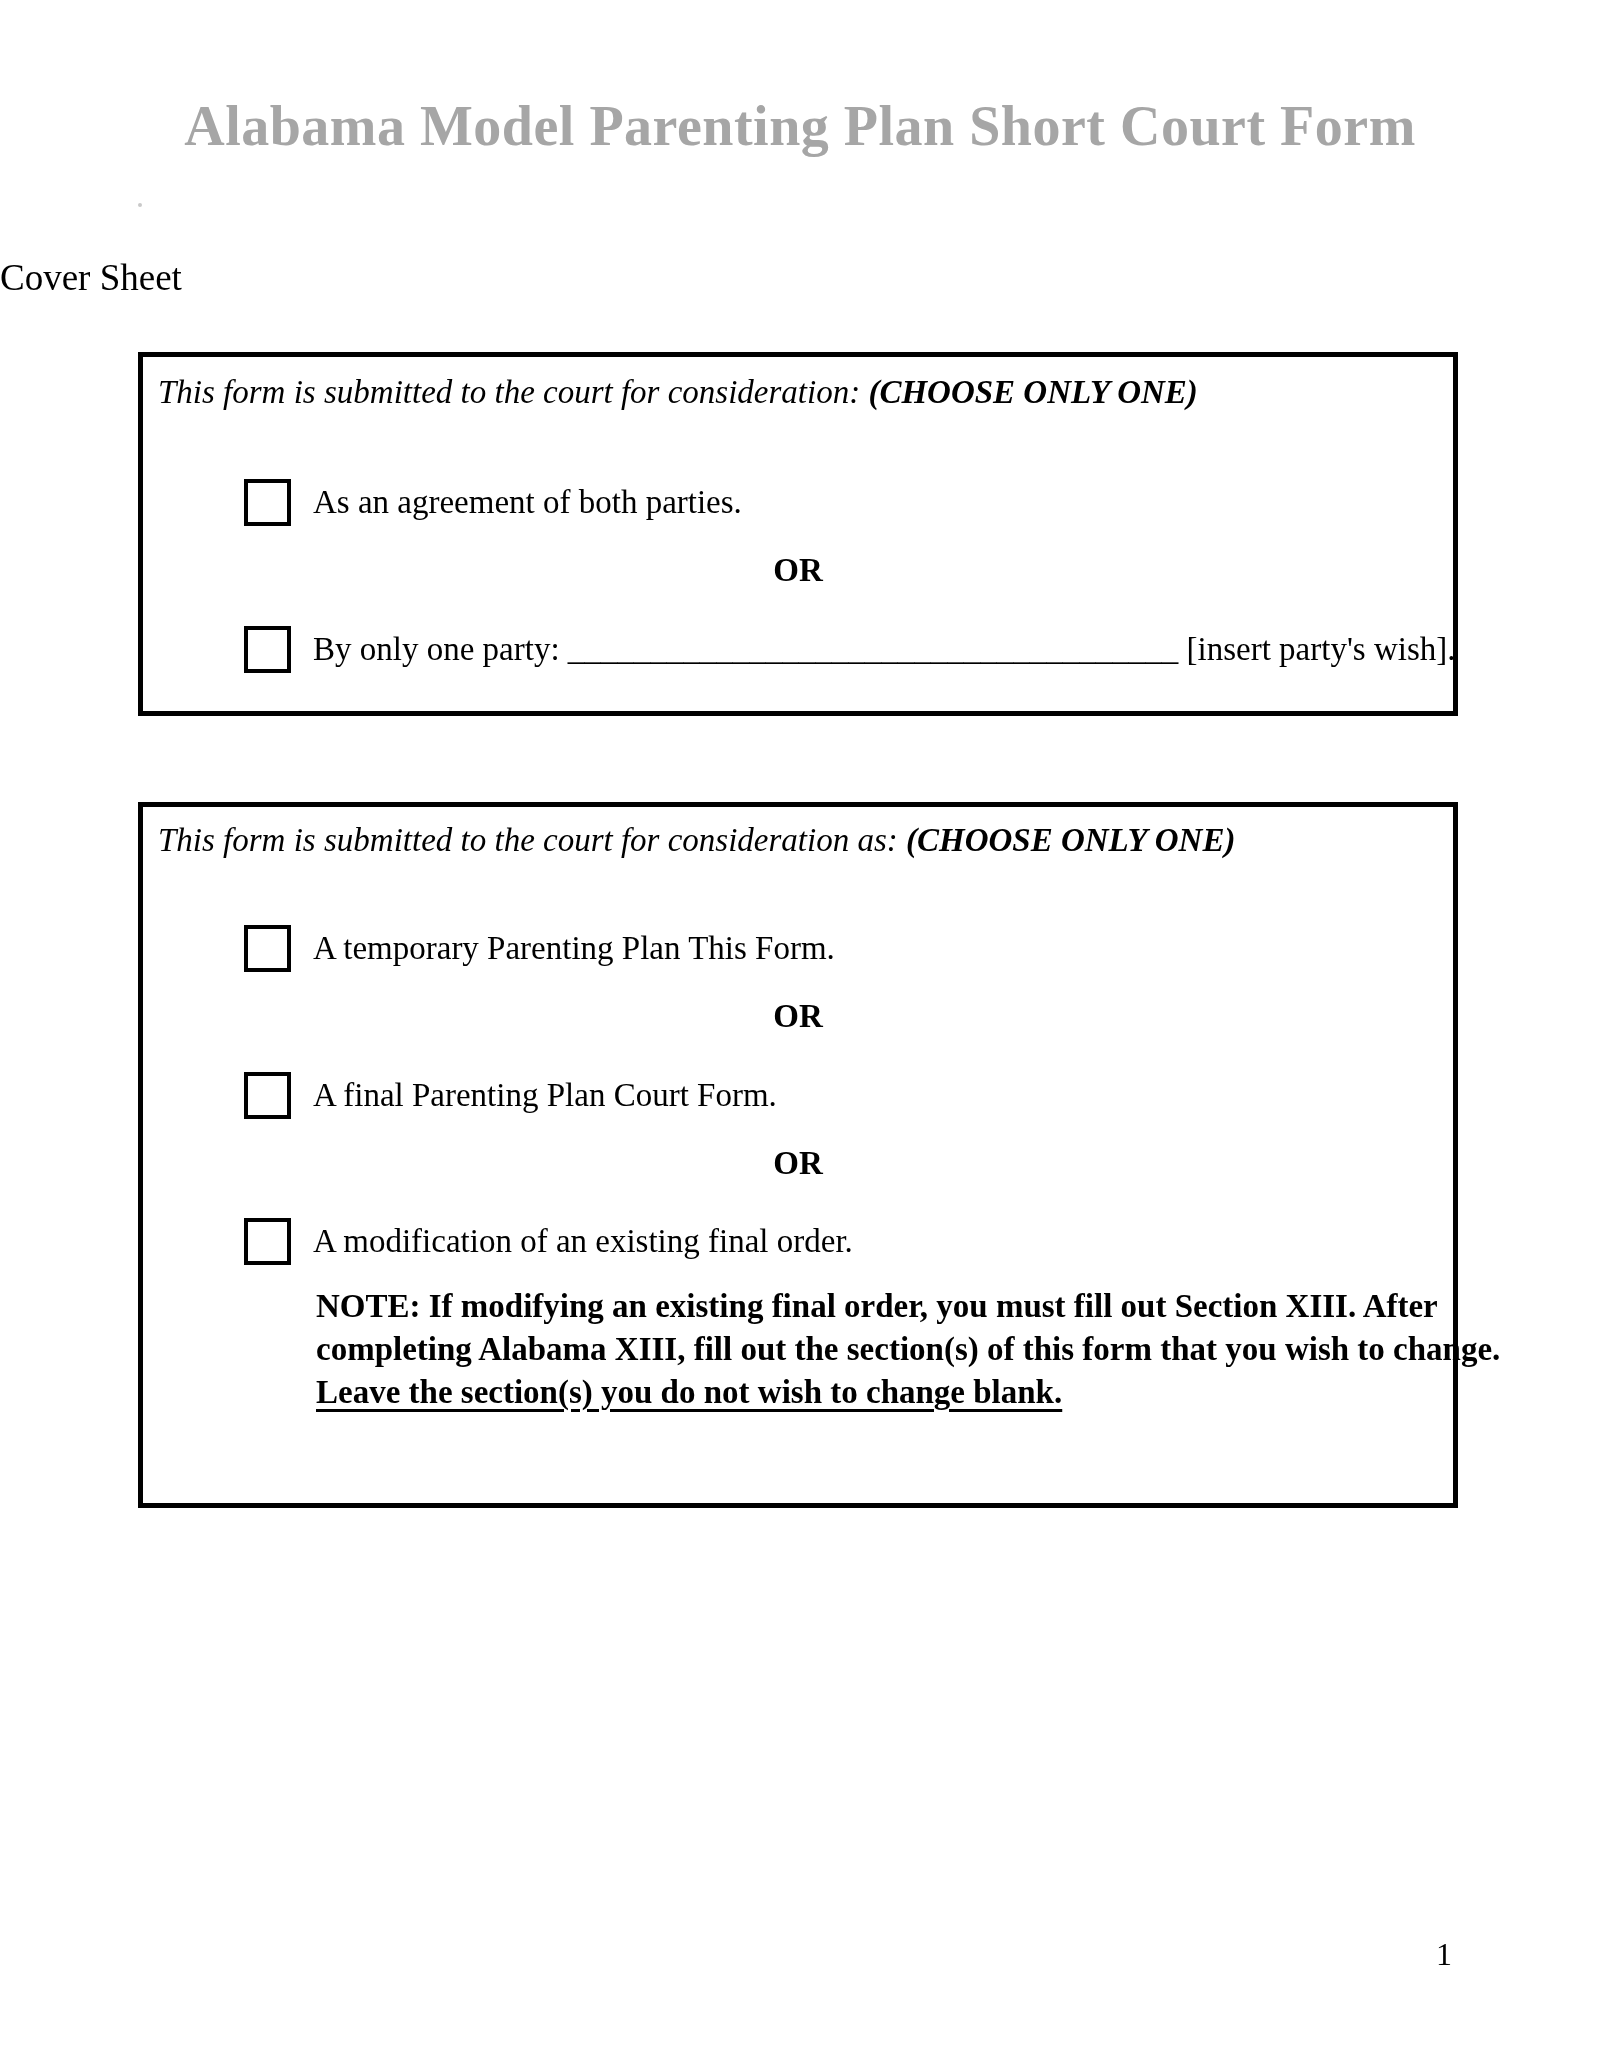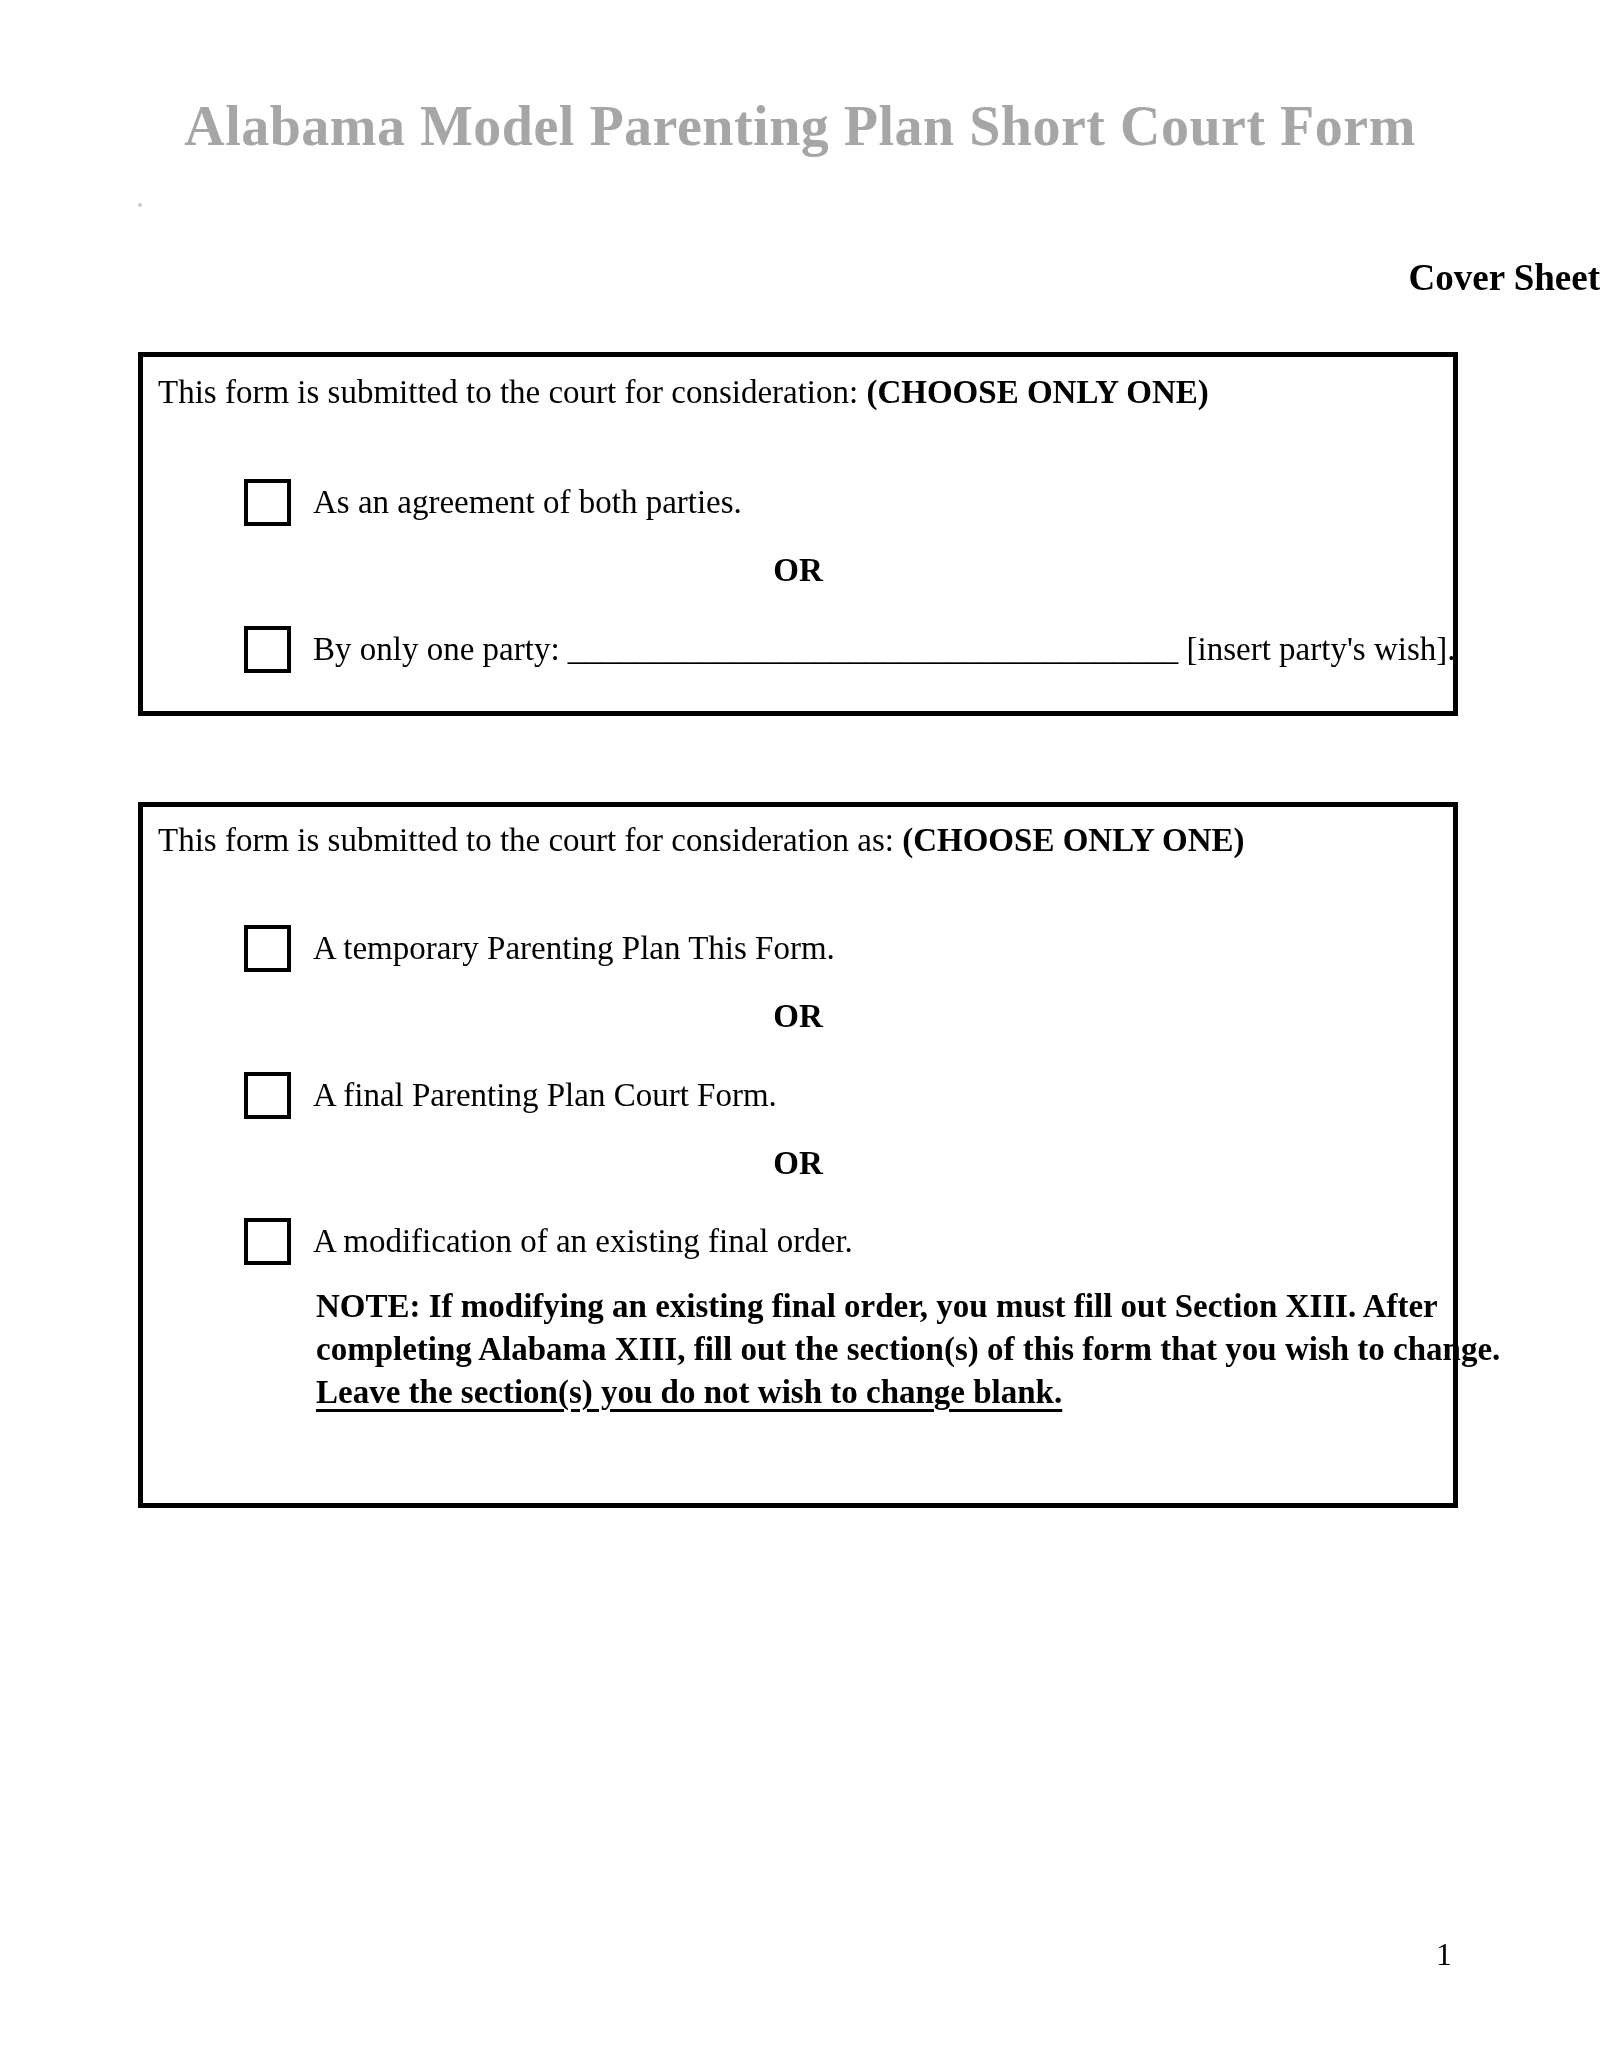--- a/index.html
+++ b/index.html
@@ -17,32 +17,32 @@
     width:4px; height:4px; background:#c9c9c9; border-radius:50%;
   }
   .doc-title {
     position:absolute; top:94px; left:0; width:1600px;
     margin:0; text-align:center;
     font-size:56px; font-weight:bold; color:#a6a6a6;
     letter-spacing:0.5px;
   }
   .cover-title {
     position:absolute; top:256px; left:0; width:1600px;
-    margin:0; text-align:right;
-    font-size:37px; font-weight:bold; color:#000;
+    margin:0; text-align:left;
+    font-size:37px; font-weight:normal; color:#000;
   }
   .box {
     position:absolute; left:138px; width:1320px;
     border:5px solid #000; box-sizing:border-box; background:#fff;
   }
   .box1 { top:352px; height:364px; }
   .box2 { top:802px; height:706px; }
   .box-header {
     position:absolute; left:15px; top:15px; right:10px;
-    margin:0; font-size:33px; line-height:40px; white-space:nowrap;
+    margin:0; font-size:33px; line-height:40px; white-space:nowrap;font-style:italic;
   }
   .box2 .box-header { top:13px; }
   .bold { font-weight:bold; }
   .opt-row {
     position:absolute; left:101px;
     display:flex; align-items:center; height:47px; white-space:nowrap;text-align:right;
   }
   .checkbox {
     width:47px; height:47px; flex:none;
     border:4px solid #000; box-sizing:border-box; background:#fff;

